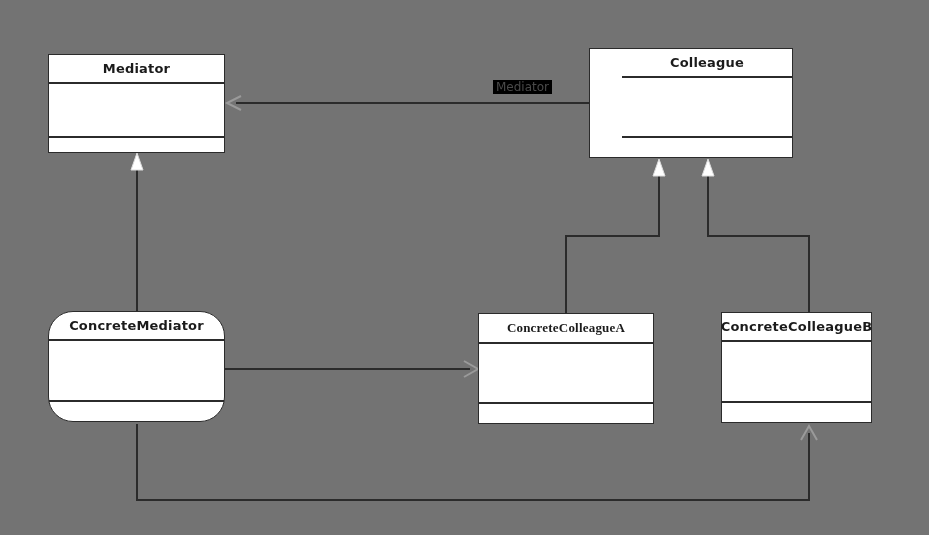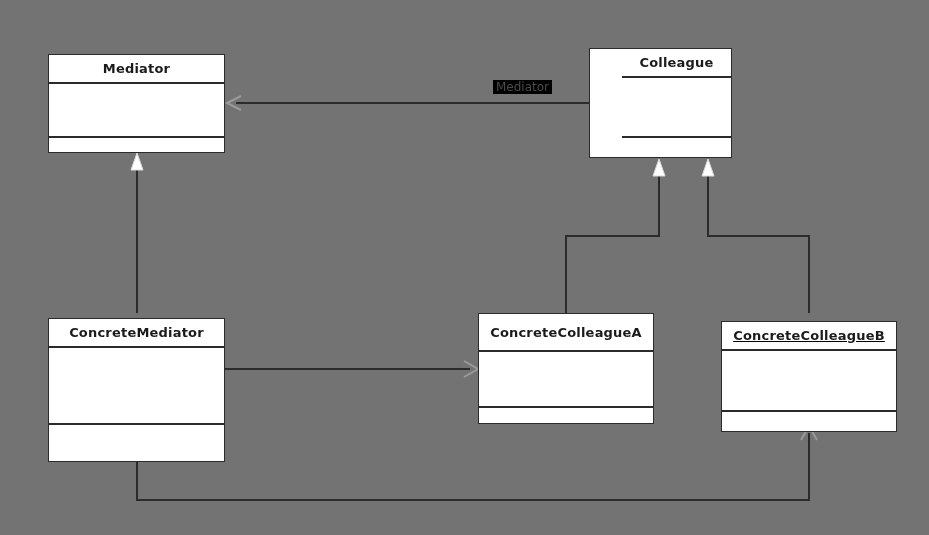--- a/index.html
+++ b/index.html
@@ -103,39 +103,39 @@
       <polyline points="801,440 809,426 817,440" fill="none" stroke="#9a9a9a" stroke-width="2"></polyline>
     </g>
   </svg>
 
   <div class="uml-class" style="left:48px; top:54px; width:177px; height:99px;">
     <div class="uml-header" style="height:29px;">Mediator</div>
     <div class="uml-attrs" style="height:40px;"></div>
     <div class="uml-ops"></div>
   </div>
 
-  <div class="uml-class" style="left:589px; top:48px; width:143px; height:110px;padding-left:32px;">
+  <div class="uml-class" style="left:589px; top:48px; width:204px; height:110px;padding-left:32px;">
     <div class="uml-header" style="height:29px;">Colleague</div>
     <div class="uml-attrs" style="height:41px;"></div>
     <div class="uml-ops"></div>
   </div>
 
-  <div class="uml-class" style="left:48px; top:318px; width:177px; height:144px;">
+  <div class="uml-class" style="left:48px; top:311px; width:177px; height:111px;border-radius:25px;">
     <div class="uml-header" style="height:29px;">ConcreteMediator</div>
     <div class="uml-attrs" style="height:41px;"></div>
     <div class="uml-ops"></div>
   </div>
 
   <div class="uml-class" style="left:478px; top:313px; width:176px; height:111px;">
-    <div class="uml-header" style="height:38px;">ConcreteColleagueA</div>
+    <div class="uml-header" style="height:30px;font-family:Liberation Serif, serif;">ConcreteColleagueA</div>
     <div class="uml-attrs" style="height:41px;"></div>
     <div class="uml-ops"></div>
   </div>
 
-  <div class="uml-class" style="left:721px; top:321px; width:176px; height:111px;text-decoration:underline;">
+  <div class="uml-class" style="left:721px; top:312px; width:151px; height:111px;">
     <div class="uml-header" style="height:29px;">ConcreteColleagueB</div>
     <div class="uml-attrs" style="height:41px;"></div>
     <div class="uml-ops"></div>
   </div>
 
   <div class="edge-label" style="left:493px; top:80px;">Mediator</div>
 
 </div>
 
 </body></html>

